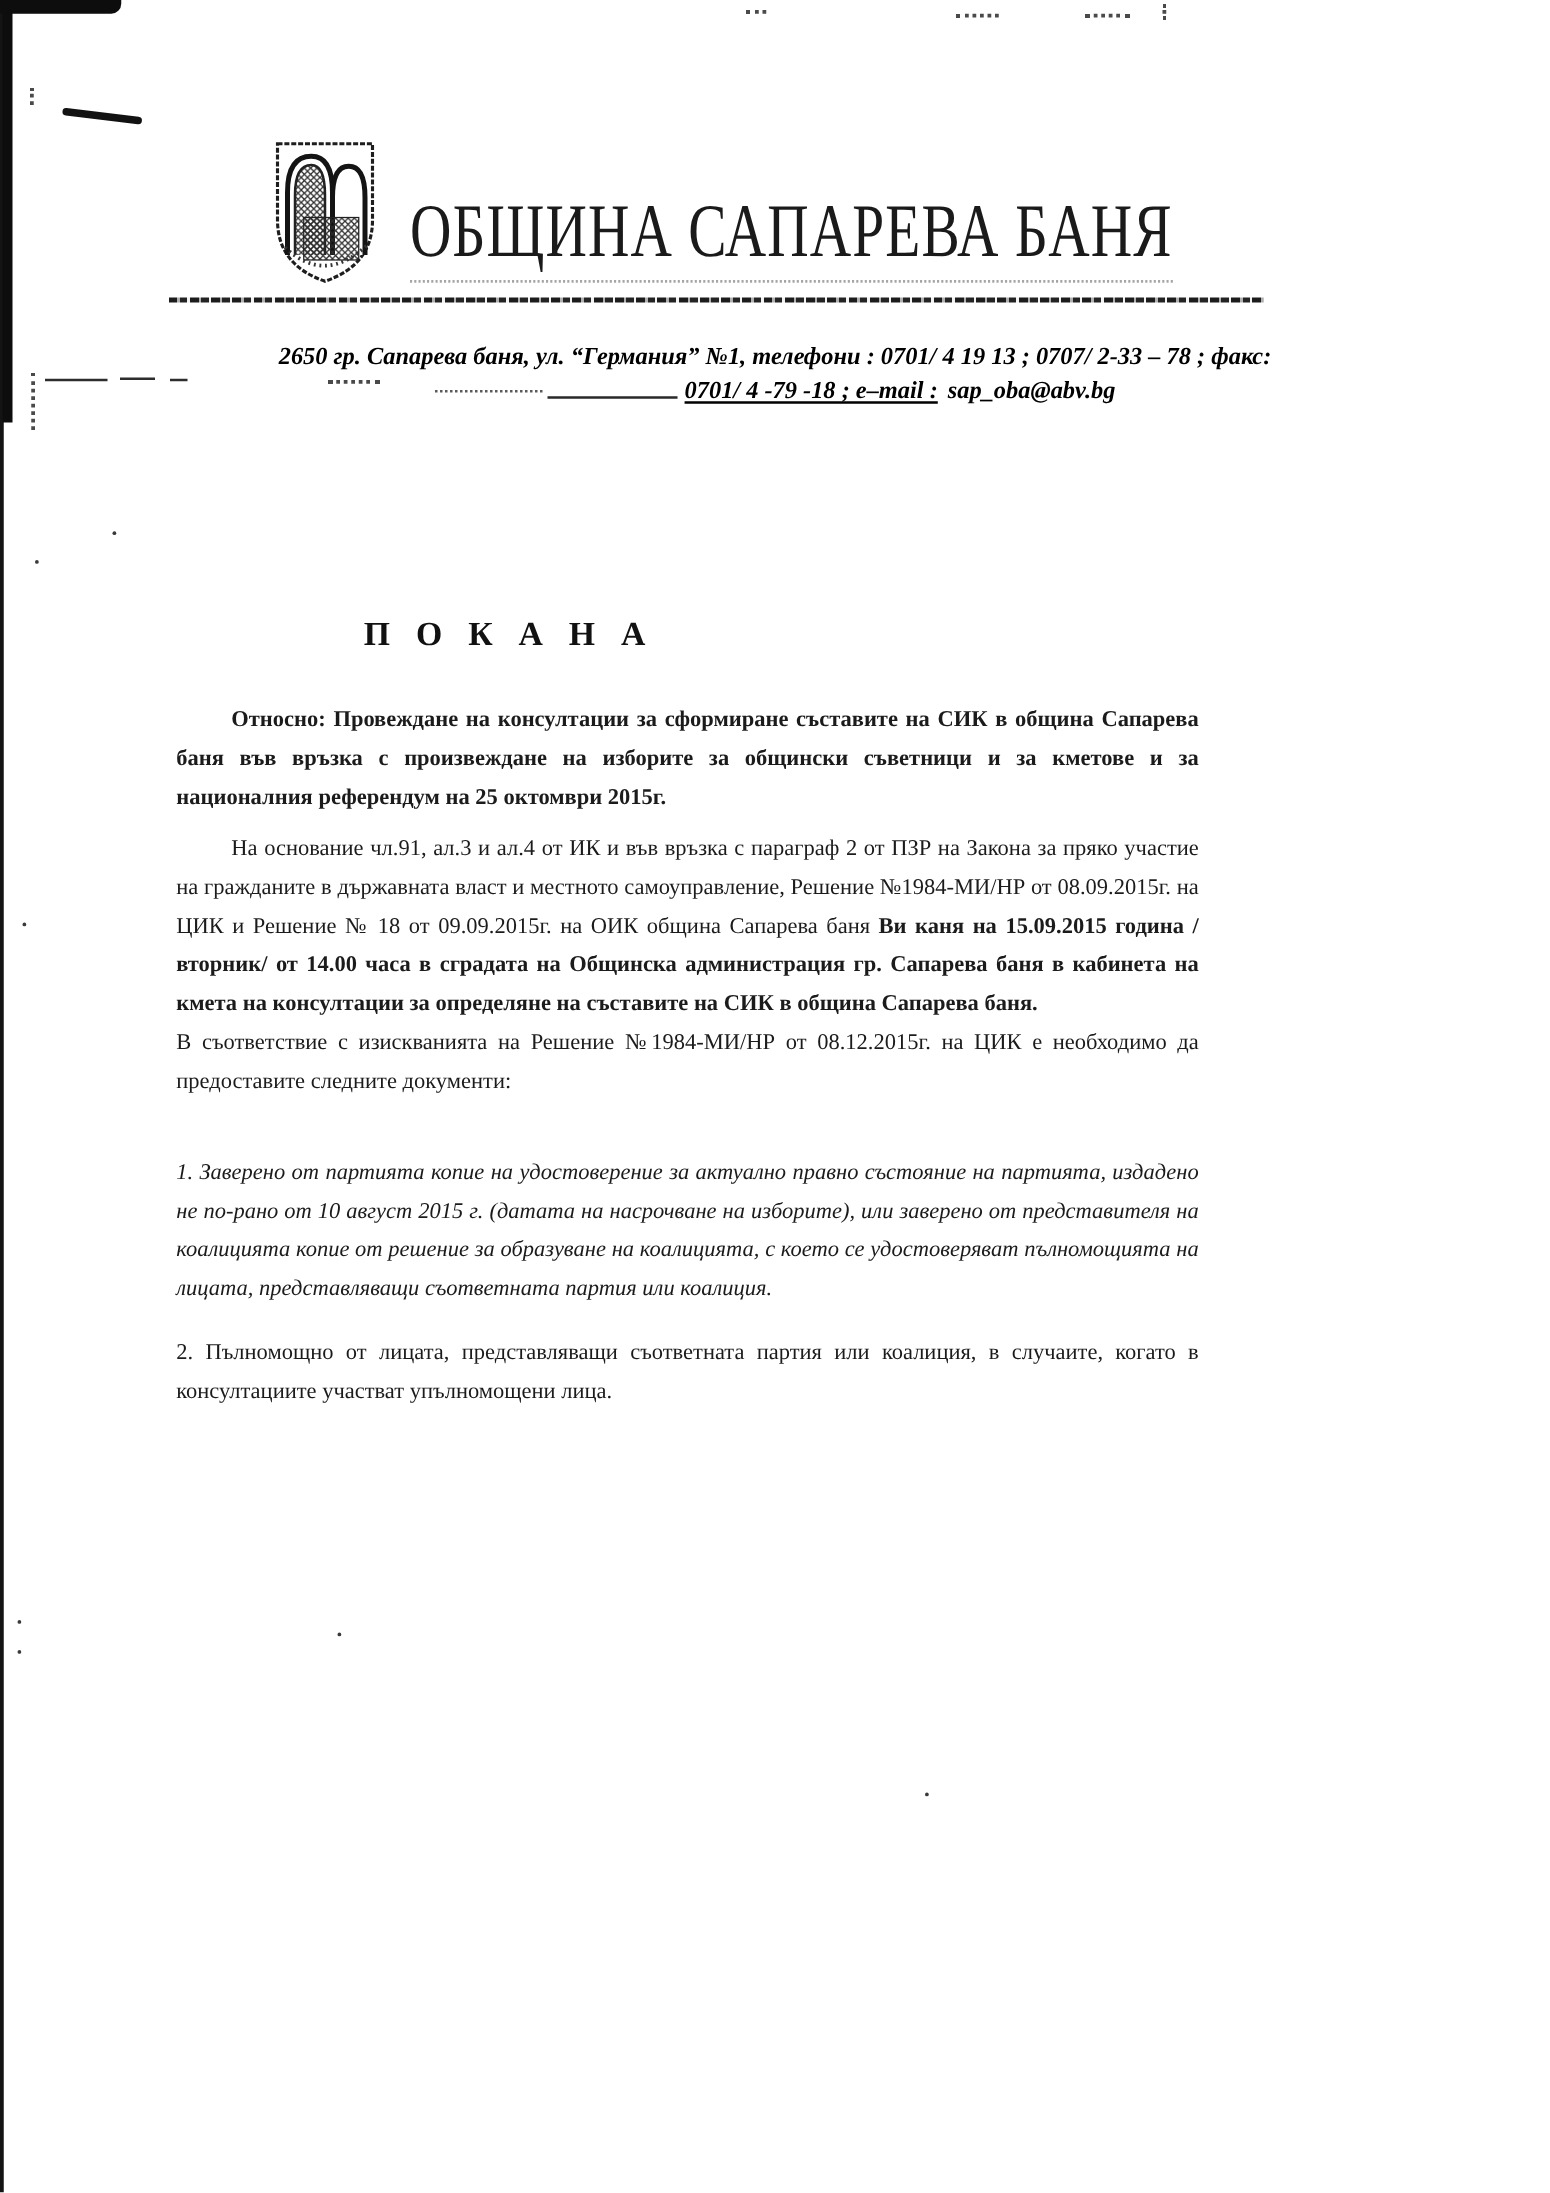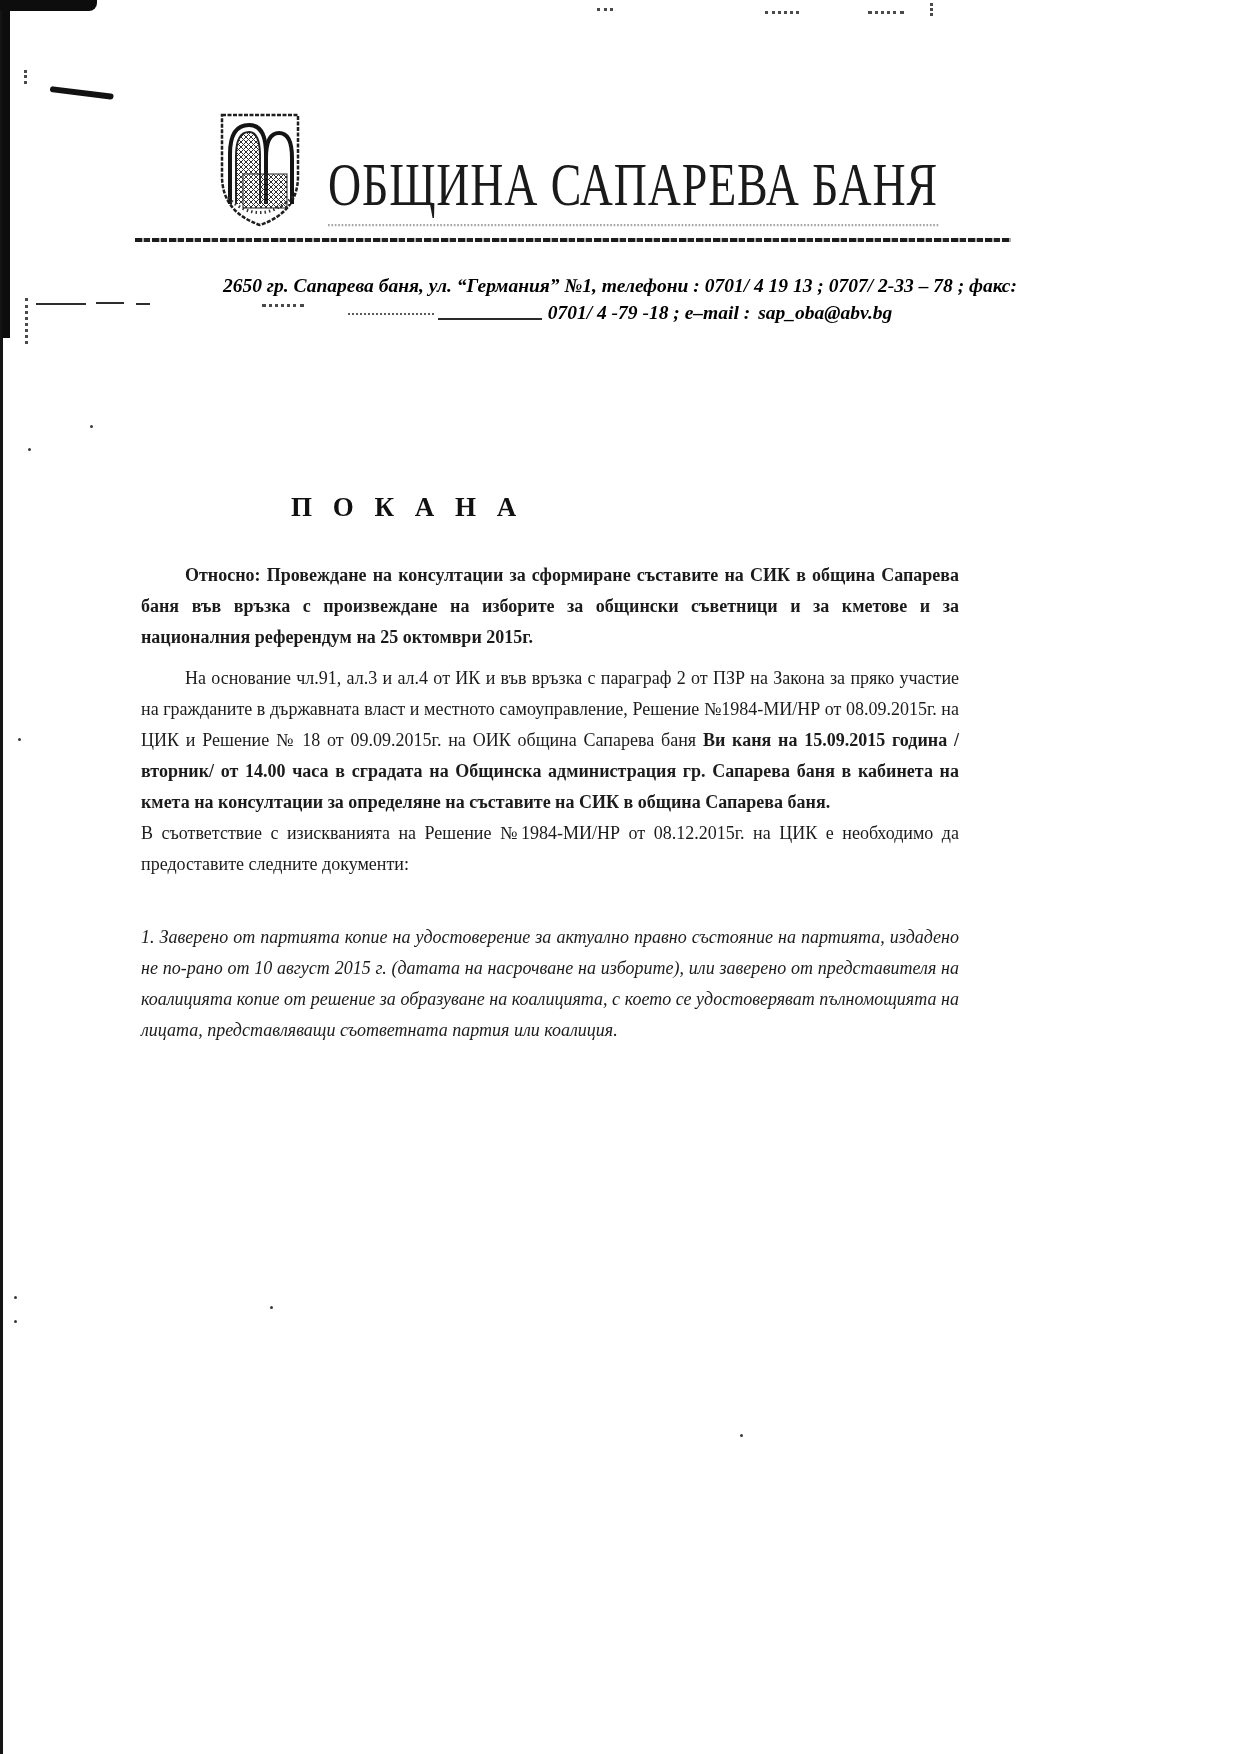--- a/index.html
+++ b/index.html
@@ -47,21 +47,21 @@
     font-weight:bold; font-style:italic; color:#000000;margin-top:16px;
   }
   .addr-line2 .lead-dotted {
     display:inline-block; width:86px; height:0; vertical-align:4px;
     border-top:2px dotted #5a5a5a; margin-right:4px;
   }
   .addr-line2 .lead-underscore {
     display:inline-block; width:104px; height:0; vertical-align:-1px;
     border-top:2.5px solid #2a2a2a; margin-right:6px;
   }
-  .addr-line2 .ul { text-decoration-thickness:2px; text-underline-offset:3px; }
+  .addr-line2 .ul { text-decoration:underline; text-decoration-thickness:2px; text-underline-offset:3px; }
   .addr-line2 .email { margin-left:8px; }
 
   
   .doc-title {
     position:absolute; left:141px; top:492px; width:818px; margin:0;
     text-align:left; text-indent:150px;
     font-size:27px; font-weight:bold; letter-spacing:7px; color:#111;
   }
   .doc-body {
     position:absolute; left:141px; top:560px; width:818px;
@@ -128,15 +128,16 @@
     </div>
   </div>
 
   <h2 class="doc-title">П О К А Н А</h2>
 
   <div class="doc-body">
     <p class="subject">Относно: Провеждане на консултации за сформиране съставите на СИК в община Сапарева баня във връзка с произвеждане на изборите за общински съветници и за кметове и за националния референдум на 25 октомври 2015г.</p>
     <p class="intro"><span>На основание чл.91, ал.3 и ал.4 от ИК и във връзка с параграф 2 от ПЗР на Закона за пряко участие на гражданите в държавната власт и местното самоуправление, Решение №1984-МИ/НР от 08.09.2015г. на ЦИК и Решение № 18 от 09.09.2015г. на ОИК община Сапарева баня </span><b>Ви каня на 15.09.2015 година /вторник/ от 14.00 часа в сградата на Общинска администрация гр. Сапарева баня в кабинета на кмета на консултации за определяне на съставите на СИК в община Сапарева баня.</b></p>
     <p>В съответствие с изискванията на Решение №1984-МИ/НР от 08.12.2015г. на ЦИК е необходимо да предоставите следните документи:</p>
     <p class="req-item-1">1. Заверено от партията копие на удостоверение за актуално правно състояние на партията, издадено не по-рано от 10 август 2015 г. (датата на насрочване на изборите), или заверено от представителя на коалицията копие от решение за образуване на коалицията, с което се удостоверяват пълномощията на лицата, представляващи съответната партия или коалиция.</p>
+    <p class="req-item-2">2. Пълномощно от лицата, представляващи съответната партия или коалиция, в случаите, когато в консултациите участват упълномощени лица.</p>
   </div>
 
 </div>
 
 </body></html>

